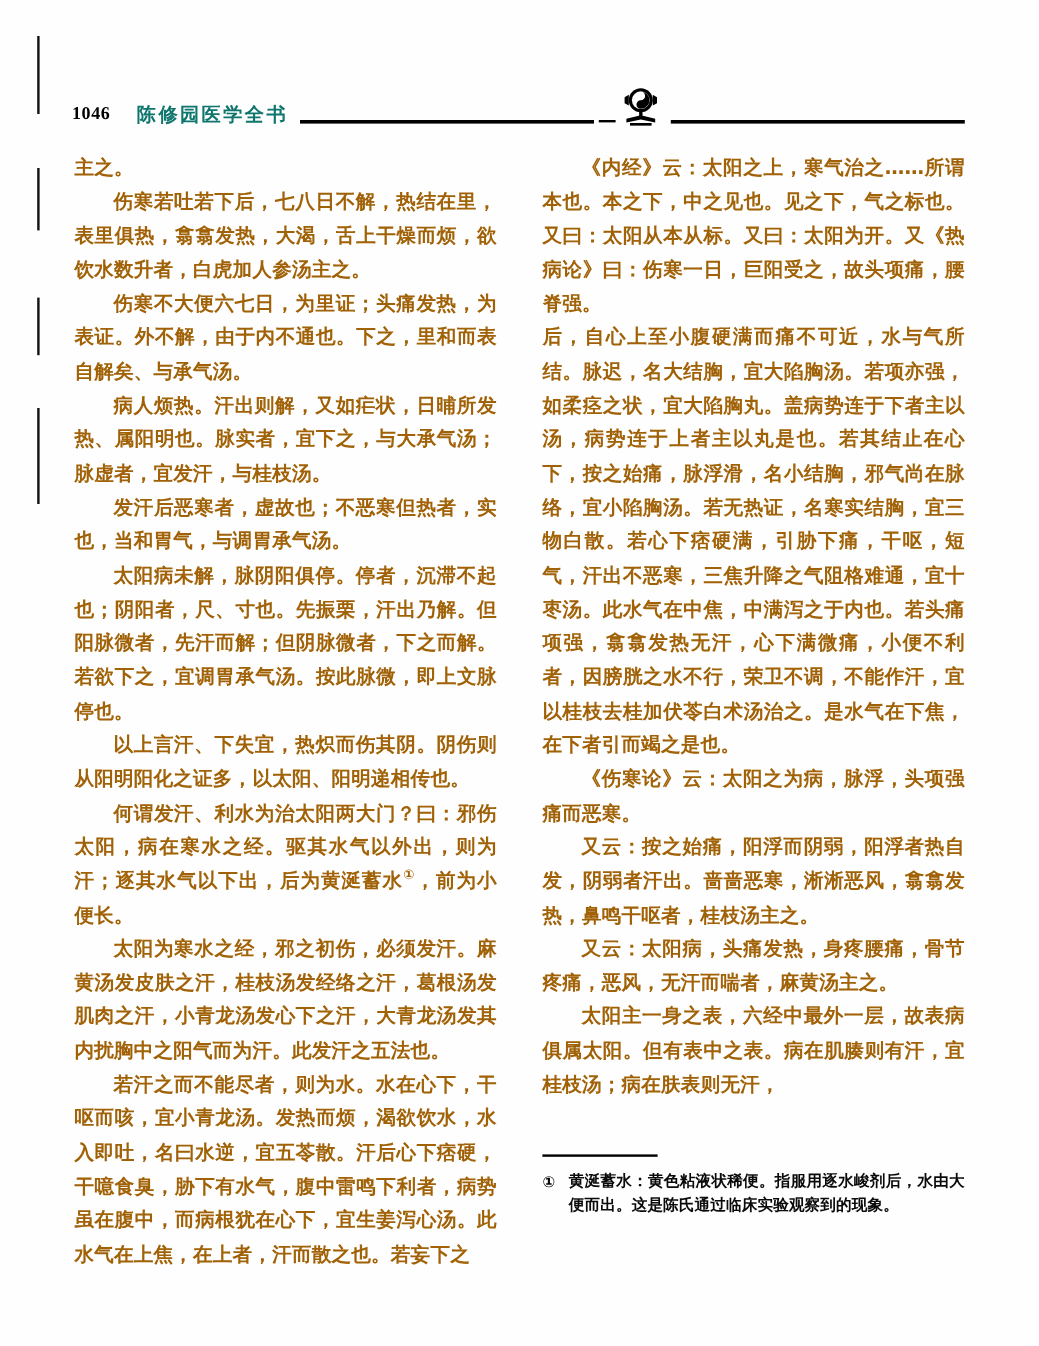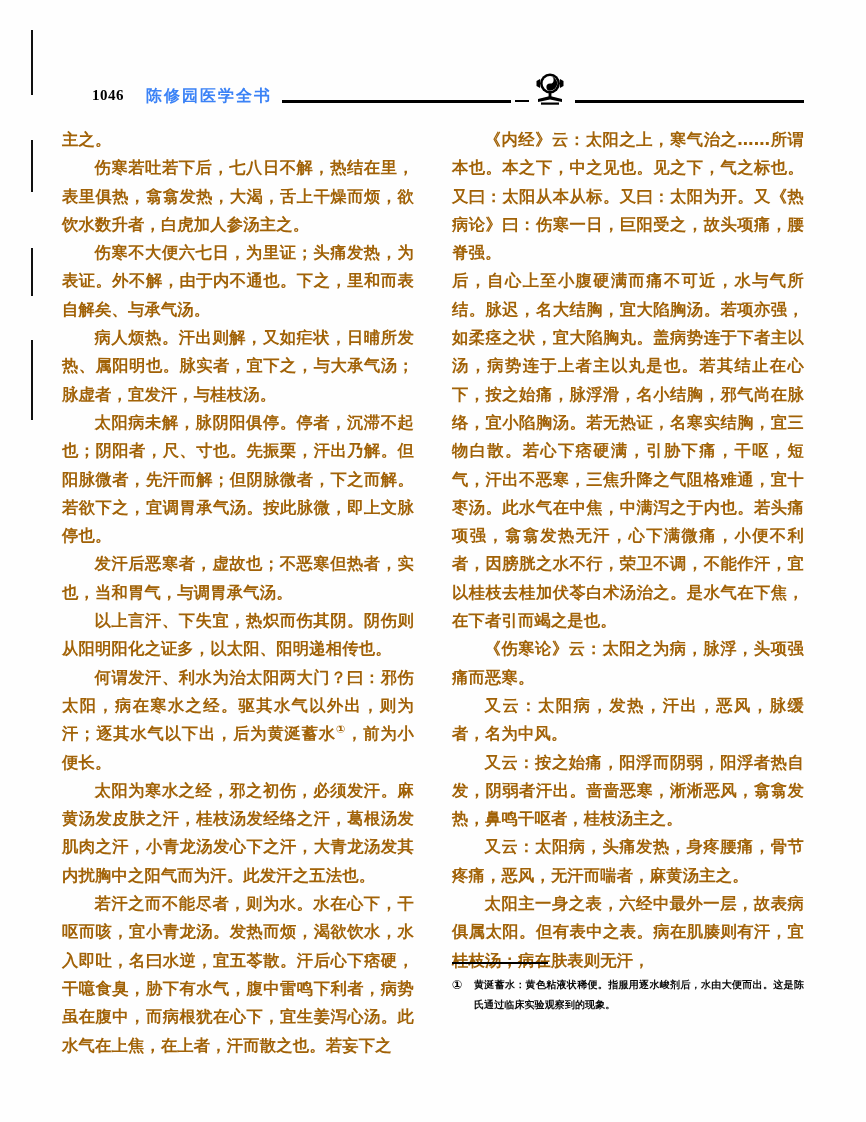--- a/index.html
+++ b/index.html
@@ -48,27 +48,26 @@
     height: 34px;
   }
   .folio {
     font-family: "Liberation Serif", serif;
     font-size: 15px;
     font-weight: 700;
     color: #000;
     letter-spacing: 0.5px;
     line-height: 1;
     padding-bottom: 3px;
-    margin-left: 32px;
   }
   .book-title {
     font-family: "DejaVu Sans", sans-serif;
     font-size: 16px;
     font-weight: 700;
-    color: #3b82f6;
+    color: #0f766e;
     letter-spacing: 2px;
     margin-left: 22px;
     line-height: 1;
     padding-bottom: 2px;
     white-space: nowrap;
   }
   .hdr-line {
     flex: 1 1 auto;
     height: 3px;
     background: #000;
@@ -149,21 +148,21 @@
     font-family: "DejaVu Sans", sans-serif;
     font-size: 12.5px;
     font-weight: 700;
     color: #000;
     width: 22px;
     flex: 0 0 22px;
     line-height: 19.5px;
   }
   .fn-text {
     font-family: "DejaVu Sans", sans-serif;
-    font-size: 10px;
+    font-size: 13px;
     font-weight: 700;
     color: #0a0a0a;
     line-height: 19.5px;
     text-align: justify;
     text-justify: inter-character;
     letter-spacing: 0.1px;
     margin: 0;
     flex: 1 1 auto;
   }
 </style>
@@ -204,33 +203,32 @@
     </div>
   </div>
 
   <div id="columns">
 
     <div class="col">
       <p class="para cont">主之。</p>
       <p class="para">伤寒若吐若下后，七八日不解，热结在里，表里俱热，翕翕发热，大渴，舌上干燥而烦，欲饮水数升者，白虎加人参汤主之。</p>
       <p class="para">伤寒不大便六七日，为里证；头痛发热，为表证。外不解，由于内不通也。下之，里和而表自解矣、与承气汤。</p>
       <p class="para">病人烦热。汗出则解，又如疟状，日晡所发热、属阳明也。脉实者，宜下之，与大承气汤；脉虚者，宜发汗，与桂枝汤。</p>
+      <p class="para">发汗后恶寒者，虚故也；不恶寒但热者，实也，当和胃气，与调胃承气汤。</p>
       <p class="para">太阳病未解，脉阴阳俱停。停者，沉滞不起也；阴阳者，尺、寸也。先振栗，汗出乃解。但阳脉微者，先汗而解；但阴脉微者，下之而解。若欲下之，宜调胃承气汤。按此脉微，即上文脉停也。</p>
-      <p class="para">发汗后恶寒者，虚故也；不恶寒但热者，实也，当和胃气，与调胃承气汤。</p>
       <p class="para">以上言汗、下失宜，热炽而伤其阴。阴伤则从阳明阳化之证多，以太阳、阳明递相传也。</p>
       <p class="para"><span>何谓发汗、利水为治太阳两大门？曰：邪伤太阳，病在寒水之经。驱其水气以外出，则为汗；逐其水气以下出，后为黄涎蓄水</span><sup class="fnref">①</sup><span>，前为小便长。</span></p>
       <p class="para">太阳为寒水之经，邪之初伤，必须发汗。麻黄汤发皮肤之汗，桂枝汤发经络之汗，葛根汤发肌肉之汗，小青龙汤发心下之汗，大青龙汤发其内扰胸中之阳气而为汗。此发汗之五法也。</p>
       <p class="para">若汗之而不能尽者，则为水。水在心下，干呕而咳，宜小青龙汤。发热而烦，渴欲饮水，水入即吐，名曰水逆，宜五苓散。汗后心下痞硬，干噫食臭，胁下有水气，腹中雷鸣下利者，病势虽在腹中，而病根犹在心下，宜生姜泻心汤。此水气在上焦，在上者，汗而散之也。若妄下之</p>
     </div>
 
     <div class="col">
       <p class="para">《内经》云：太阳之上，寒气治之……所谓本也。本之下，中之见也。见之下，气之标也。又曰：太阳从本从标。又曰：太阳为开。又《热病论》曰：伤寒一日，巨阳受之，故头项痛，腰脊强。</p>
       <p class="para cont">后，自心上至小腹硬满而痛不可近，水与气所结。脉迟，名大结胸，宜大陷胸汤。若项亦强，如柔痉之状，宜大陷胸丸。盖病势连于下者主以汤，病势连于上者主以丸是也。若其结止在心下，按之始痛，脉浮滑，名小结胸，邪气尚在脉络，宜小陷胸汤。若无热证，名寒实结胸，宜三物白散。若心下痞硬满，引胁下痛，干呕，短气，汗出不恶寒，三焦升降之气阻格难通，宜十枣汤。此水气在中焦，中满泻之于内也。若头痛项强，翕翕发热无汗，心下满微痛，小便不利者，因膀胱之水不行，荣卫不调，不能作汗，宜以桂枝去桂加伏苓白术汤治之。是水气在下焦，在下者引而竭之是也。</p>
       <p class="para">《伤寒论》云：太阳之为病，脉浮，头项强痛而恶寒。</p>
-      <p class="para">又云：太阳病，发热，汗出，恶风，脉缓者，名为中风。</p>
       <p class="para">又云：按之始痛，阳浮而阴弱，阳浮者热自发，阴弱者汗出。啬啬恶寒，淅淅恶风，翕翕发热，鼻鸣干呕者，桂枝汤主之。</p>
       <p class="para">又云：太阳病，头痛发热，身疼腰痛，骨节疼痛，恶风，无汗而喘者，麻黄汤主之。</p>
       <p class="para">太阳主一身之表，六经中最外一层，故表病俱属太阳。但有表中之表。病在肌腠则有汗，宜桂枝汤；病在肤表则无汗，</p>
     </div>
 
   </div>
 
   <div id="footnote">
     <div class="fn-rule"></div>
     <div class="fn-body">

